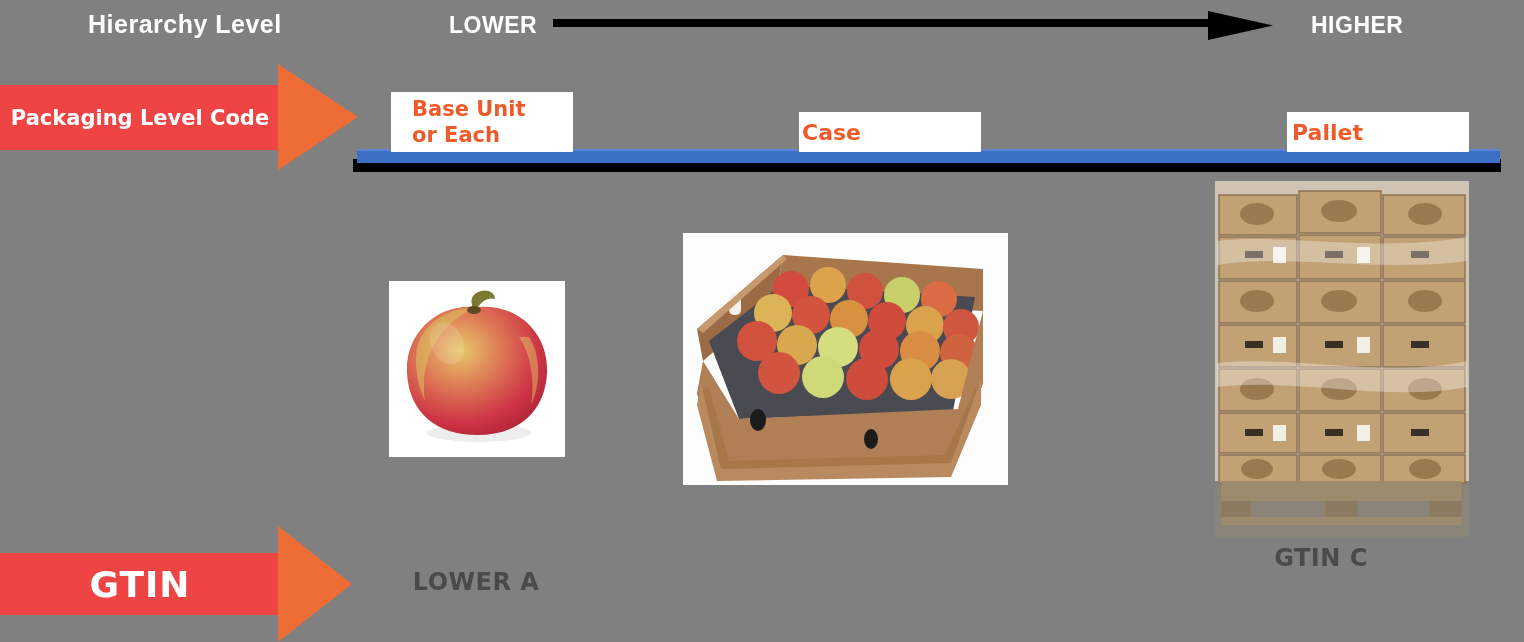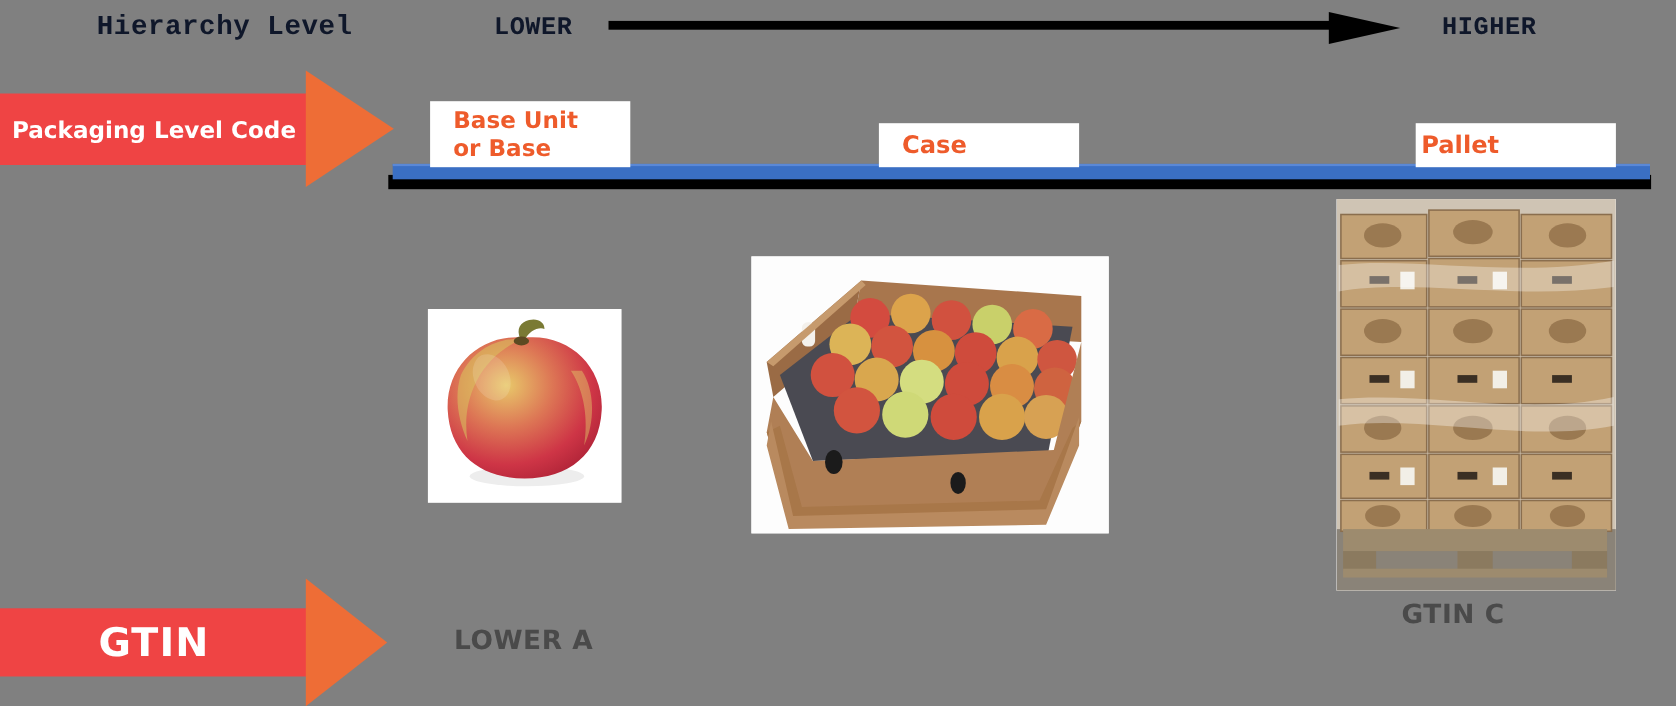--- a/index.html
+++ b/index.html
@@ -14,23 +14,23 @@
     position: relative;
     width: 1524px;
     height: 642px;
     background: #808080;
     overflow: hidden;
   }
 
   
   .hdr-label {
     position: absolute;
-    color: #0f172a;
+    color: #ffffff;
     font-weight: bold;
-    font-family: Liberation Mono, monospace;
+    font-family: Liberation Sans, sans-serif;
     letter-spacing: 0.5px;
     white-space: nowrap;
   }
   #hierarchy-level-label {
     left: 88px; top: 10px;
     font-size: 25px;
   }
   #lower-label {
     left: 404px; top: 12px;
     font-size: 23px;
@@ -121,21 +121,21 @@
     left: 391px; top: 92px;
     width: 182px; height: 60px;
     font-size: 21px;
     line-height: 26px;
     padding-left: 21px;
   }
   #box-case {
     left: 799px; top: 112px;
     width: 182px; height: 40px;
     font-size: 22px;
-    padding-left: 21px;
+    padding-left: 3px;
   }
   #box-pallet {
     left: 1287px; top: 112px;
     width: 182px; height: 40px;
     font-size: 22px;
     padding-left: 5px;
   }
 
   
   .photo {
@@ -193,21 +193,21 @@
   <div class="orange-arrow" id="packaging-level-arrow">
     <span class="head"></span>
     <span class="arrow-text">Packaging Level Code</span>
   </div>
 
   <div id="rail-shadow"></div>
   <div id="rail-bar"></div>
 
   <div class="level-box" id="box-base-unit">
     <span>Base Unit</span>
-    <span>or Base</span>
+    <span>or Each</span>
   </div>
 
   <div class="level-box" id="box-case">
     <span>Case</span>
   </div>
 
   <div class="level-box" id="box-pallet">
     <span>Pallet</span>
   </div>
 

